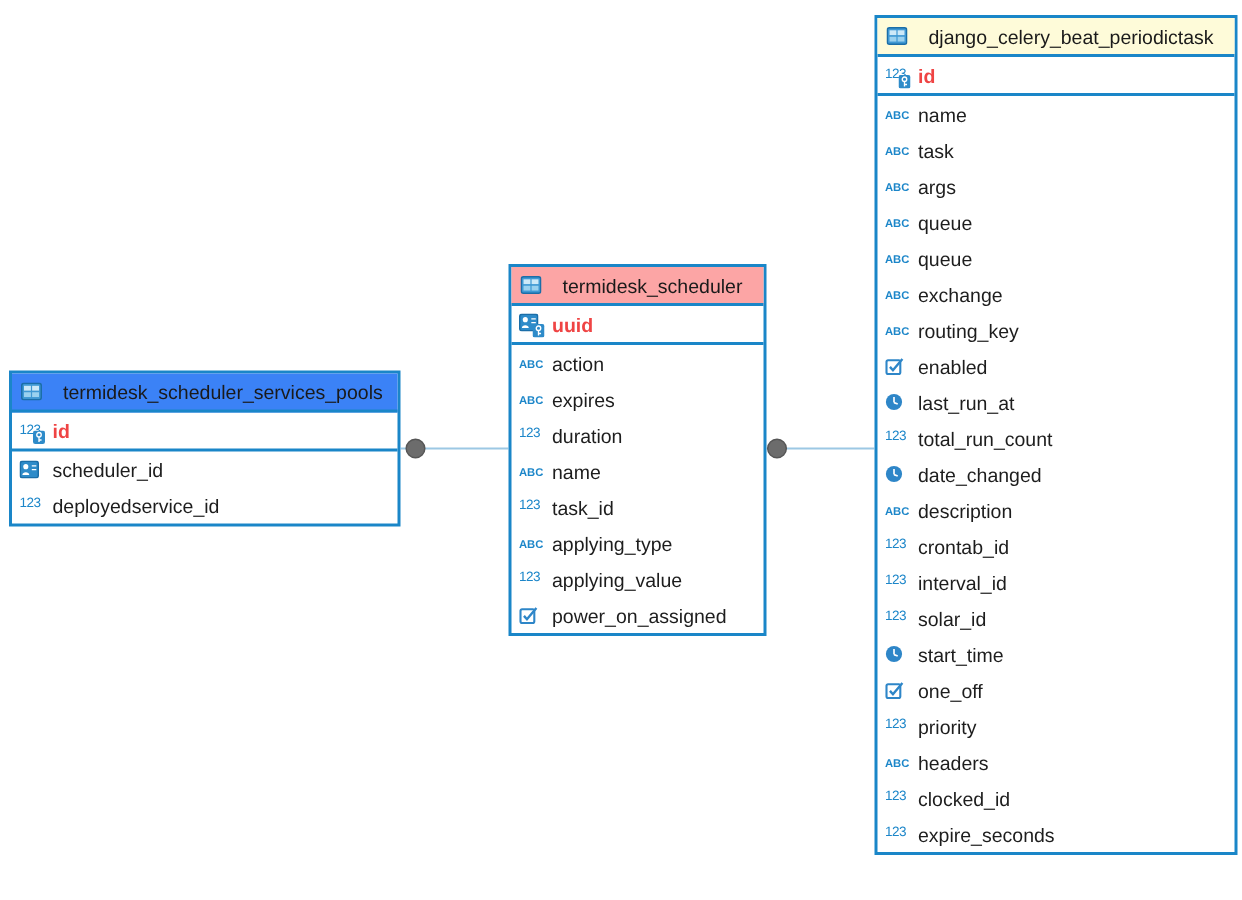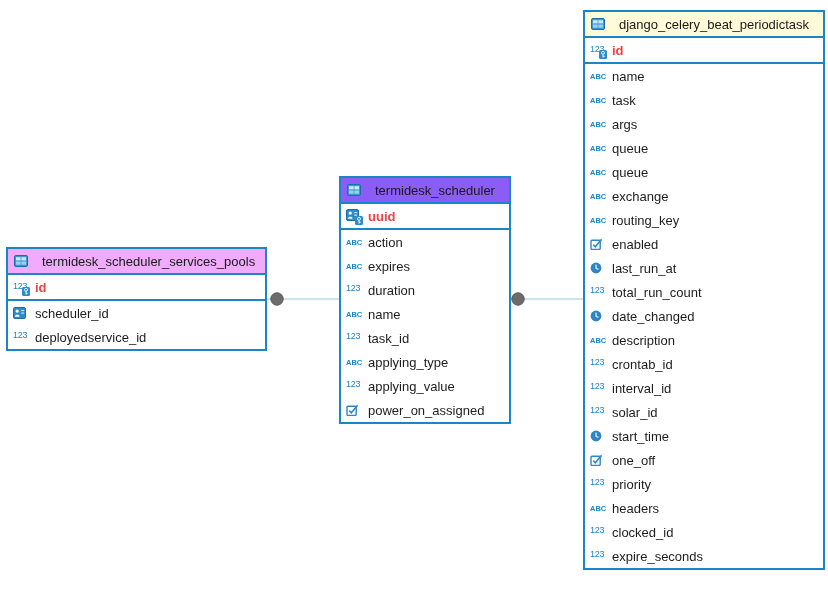--- a/index.html
+++ b/index.html
@@ -75,21 +75,21 @@
         <line x1="267" y1="299" x2="339" y2="299" stroke="#9CC8E4" stroke-width="1.2"></line>
         <circle cx="277" cy="299" r="6.2" fill="#6C6C6C" stroke="#565656" stroke-width="1"></circle>
       </g>
       <g>
         <line x1="511" y1="299" x2="583" y2="299" stroke="#9CC8E4" stroke-width="1.2"></line>
         <circle cx="518" cy="299" r="6.2" fill="#6C6C6C" stroke="#565656" stroke-width="1"></circle>
       </g>
     </svg>
   <div id="tables">
       <div class="er-table" style="left: 6px; top: 247px; width: 261px;">
-        <div class="er-header" style="background:#f0abfc">
+        <div class="er-header" style="background:#3b82f6">
           <span style="display:flex;align-items:center">
             <svg width="14" height="12" viewBox="0 0 14 12">
               <rect x="0.5" y="0.5" width="13" height="11" rx="1.5" fill="#3F98D3" stroke="#1B6EA8"></rect>
               <rect x="2" y="2.2" width="4.6" height="3.2" fill="#CDE9F8"></rect>
               <rect x="7.4" y="2.2" width="4.6" height="3.2" fill="#CDE9F8"></rect>
               <rect x="2" y="6.5" width="4.6" height="3.2" fill="#9AD1EF"></rect>
               <rect x="7.4" y="6.5" width="4.6" height="3.2" fill="#9AD1EF"></rect>
             </svg>
           </span>
           <span class="title-text">termidesk_scheduler_services_pools</span>
@@ -125,21 +125,21 @@
           </div>
           <div class="er-row">
             <span class="icon">
               <span class="t123">123</span>
             </span>
             <span class="col-name">deployedservice_id</span>
           </div>
         </div>
       </div>
       <div class="er-table" style="left: 339px; top: 176px; width: 172px;">
-        <div class="er-header" style="background:#8b5cf6">
+        <div class="er-header" style="background:#fca5a5">
           <span style="display:flex;align-items:center">
             <svg width="14" height="12" viewBox="0 0 14 12">
               <rect x="0.5" y="0.5" width="13" height="11" rx="1.5" fill="#3F98D3" stroke="#1B6EA8"></rect>
               <rect x="2" y="2.2" width="4.6" height="3.2" fill="#CDE9F8"></rect>
               <rect x="7.4" y="2.2" width="4.6" height="3.2" fill="#CDE9F8"></rect>
               <rect x="2" y="6.5" width="4.6" height="3.2" fill="#9AD1EF"></rect>
               <rect x="7.4" y="6.5" width="4.6" height="3.2" fill="#9AD1EF"></rect>
             </svg>
           </span>
           <span class="title-text">termidesk_scheduler</span>

